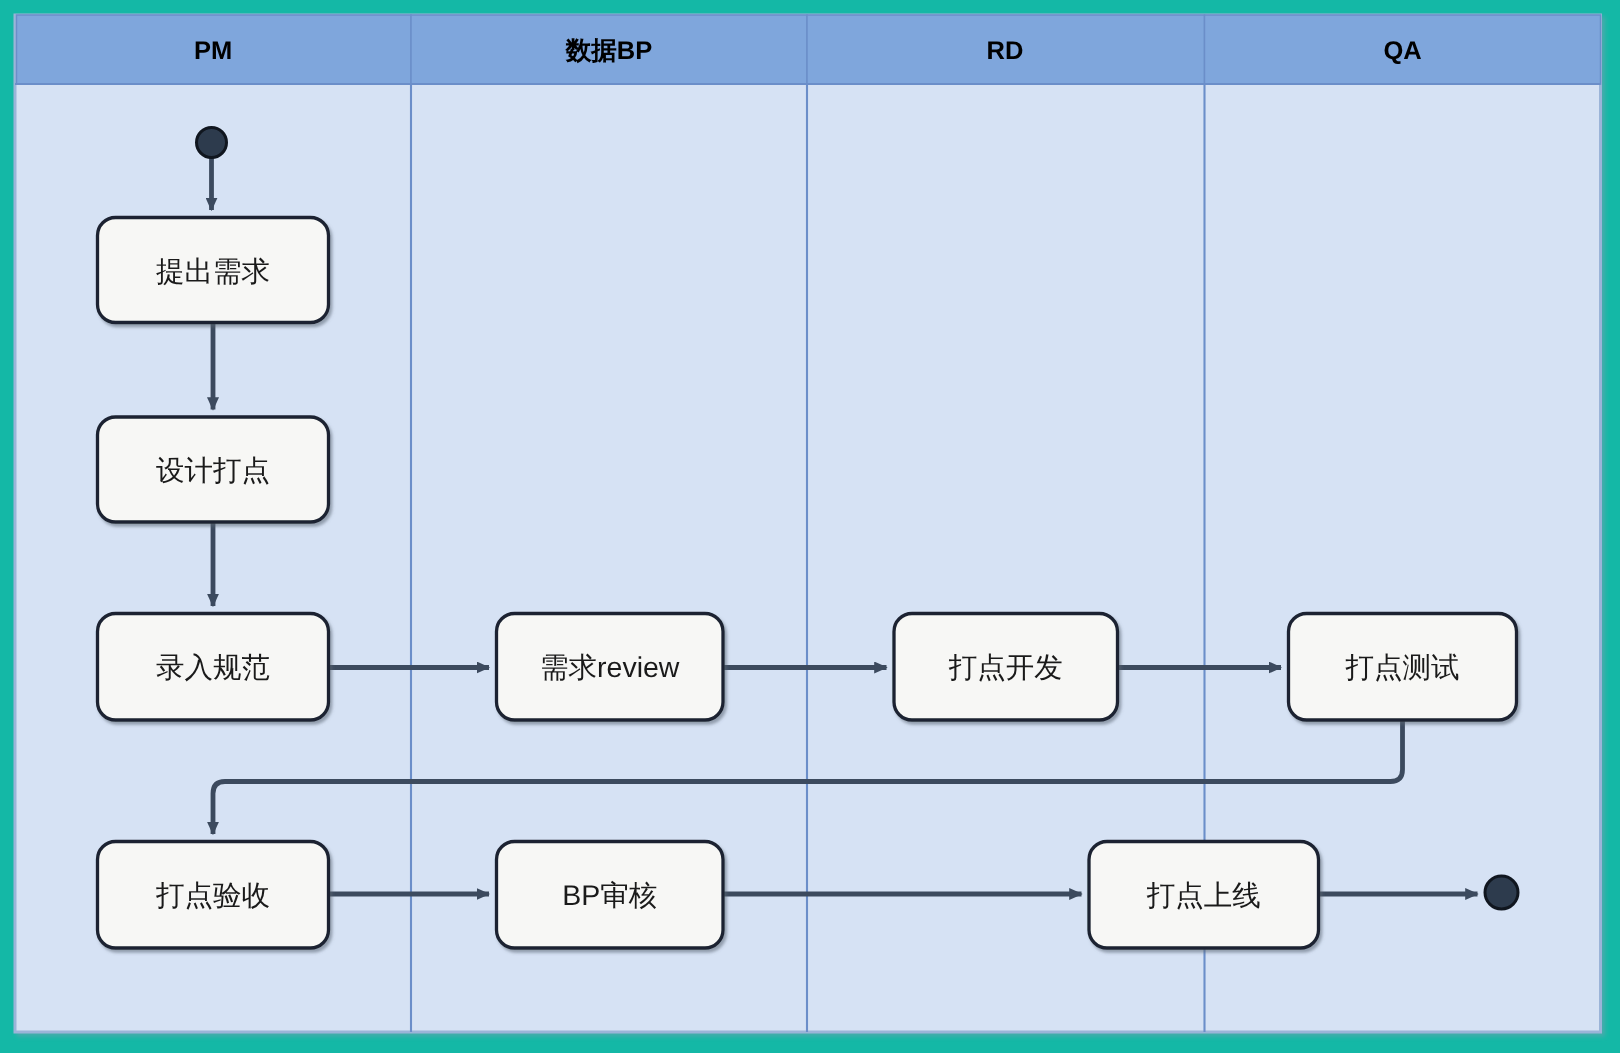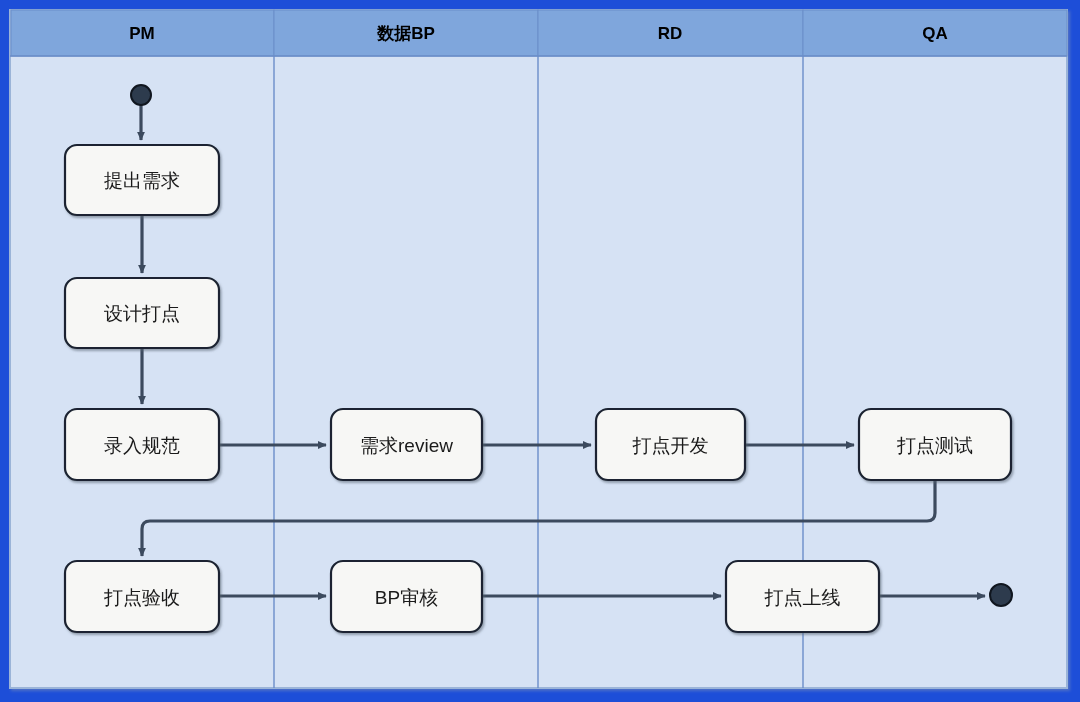--- a/index.html
+++ b/index.html
@@ -6,21 +6,21 @@
   html, body {
     margin: 0;
     padding: 0;
     background: #ffffff;
     font-family: "Liberation Sans", "DejaVu Sans", sans-serif;
   }
   #canvas {
     position: relative;
     width: 1080px;
     height: 702px;
-    background: #1d4ed8;
+    background: #14b8a6;
     overflow: hidden;
   }
   #diagram-svg {
     position: absolute;
     left: 0;
     top: 0;
     width: 1080px;
     height: 702px;
   }
   .lane-header-text {

